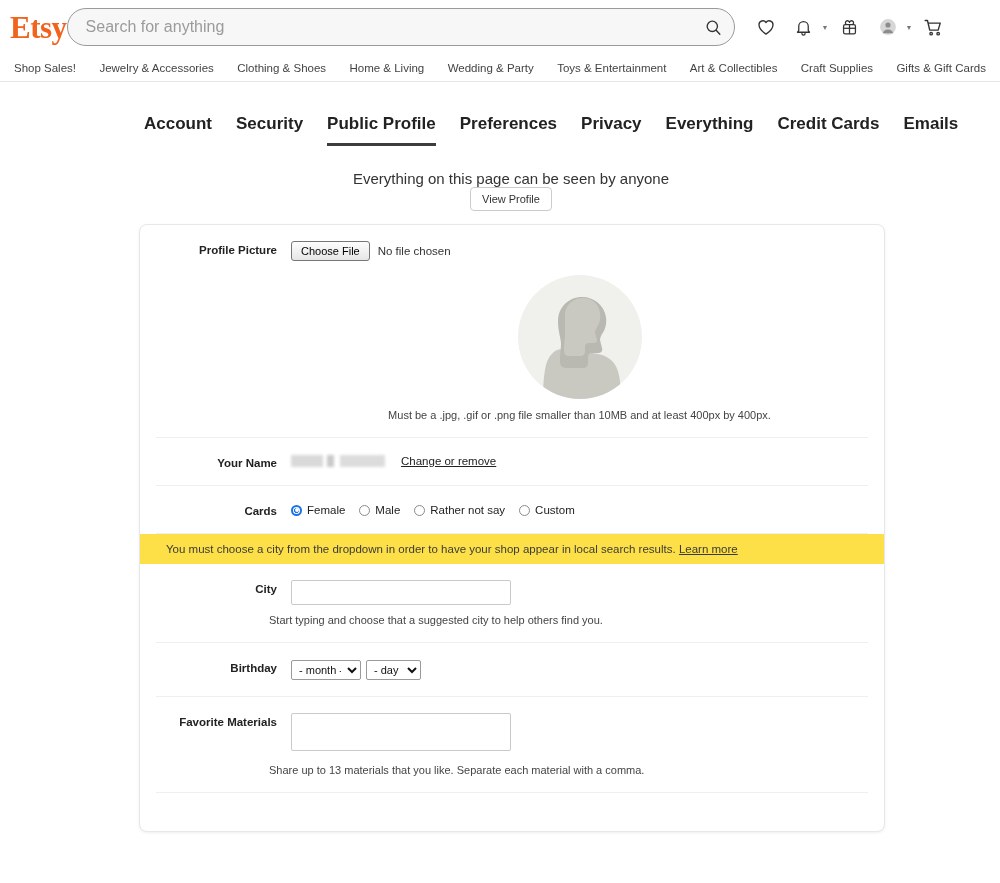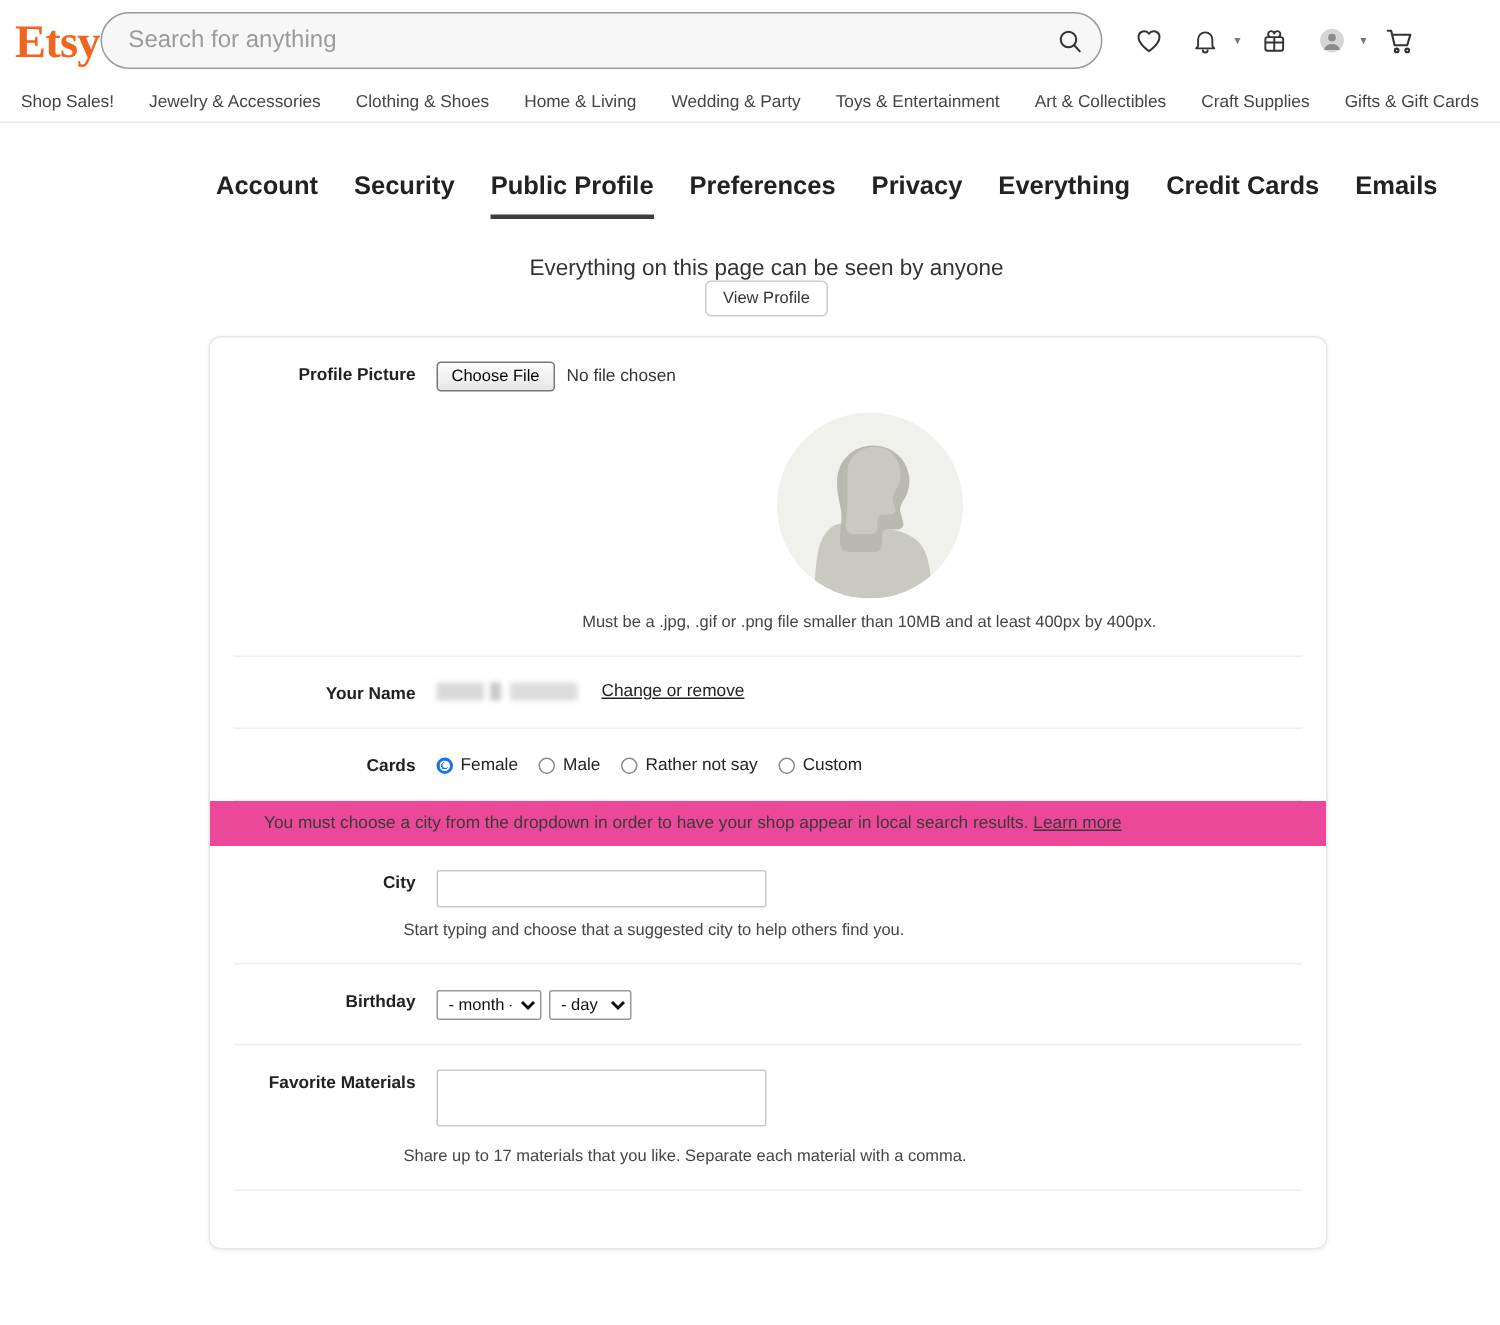--- a/index.html
+++ b/index.html
@@ -239,23 +239,23 @@
     left: 50%; top: 50%;
     transform: translate(-50%,-50%);
     width: 4px; height: 4px;
     border-radius: 50%;
     background: #fff;
   }
   .radio-label { font-size: 11.5px; color: #222; }
 
   
   .banner {
-    background: #ec4899;
+    background: #fde047;
     margin: 0 -16px;
-    padding: 9px 0 9px 36px;
+    padding: 9px 0 9px 26px;
     font-size: 11.5px;
     color: #3a3a3a;
   }
   .banner a { color: #3a3a3a; text-decoration: underline; cursor: pointer; }
 
   
   .txt-input {
     width: 220px;
     height: 25px;
     border: 1px solid #c9c9c9;
@@ -484,21 +484,21 @@
         </select>
       </div>
     </div>
   </div>
 
 
   <div class="row">
     <div class="row-label">Favorite Materials</div>
     <div class="row-body">
       <textarea class="txt-area" style="height: 38px;"></textarea>
-      <div class="helper">Share up to 17 materials that you like. Separate each material with a comma.</div>
+      <div class="helper">Share up to 13 materials that you like. Separate each material with a comma.</div>
     </div>
   </div>
 
   <div class="row row-include">
     
     
   </div>
 
 </div>
 

